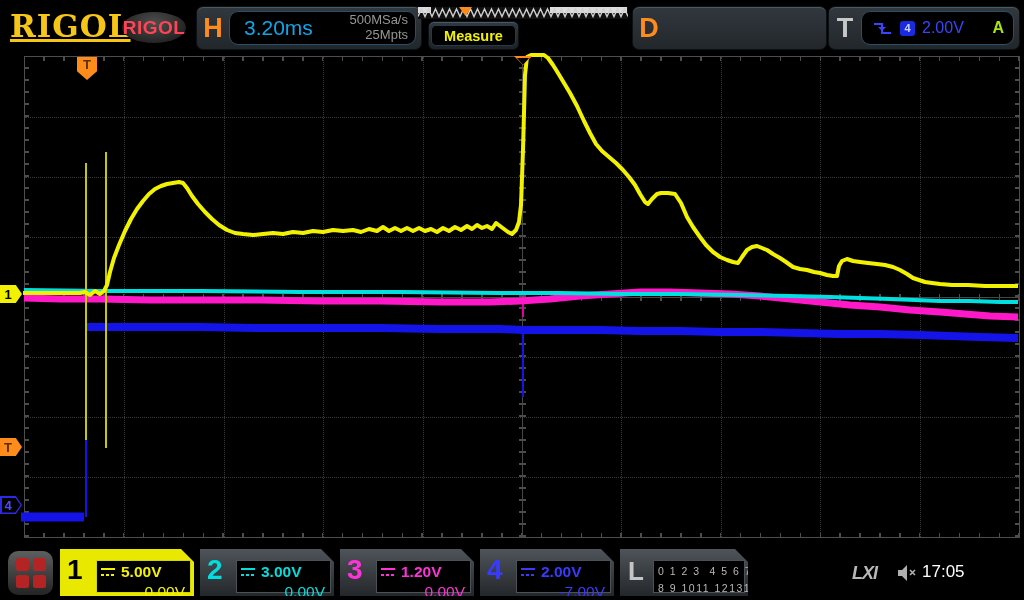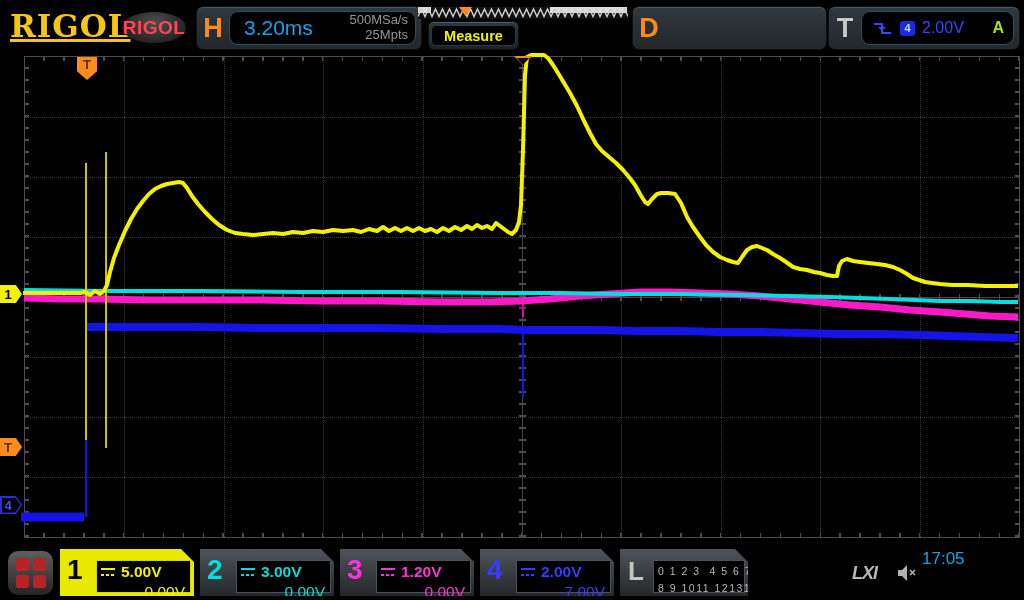--- a/index.html
+++ b/index.html
@@ -108,21 +108,21 @@
   #ch4-box{left:480px;} #ch4-box .num{color:#3a3aff;} #ch4-box .ch-inner{color:#3a3aff;}
   #logic-box{position:absolute;left:620px;top:549px;width:128px;height:47px;
     clip-path:polygon(0 0,calc(100% - 13px) 0,100% 13px,100% 100%,0 100%);
     background:linear-gradient(#4e545a,#24272a);}
   #logic-box .num{position:absolute;left:8px;top:7px;font-size:26px;font-weight:bold;color:#c4c4c4;}
   #logic-box .ch-inner{left:33px;padding:2px 4px;color:#b8b8b8;}
   #logic-box .lrow{font-size:10.5px;letter-spacing:1.5px;line-height:1.6;text-align:center;white-space:pre;}
   #lxi-label{position:absolute;left:852px;top:563px;font-size:18px;font-weight:bold;
     font-style:italic;color:#b8b8b8;letter-spacing:-1px;}
   #speaker-icon{position:absolute;left:896px;top:564px;}
-  #clock{position:absolute;left:922px;top:549px;font-size:17px;color:#0ea5e9;}
+  #clock{position:absolute;left:922px;top:562px;font-size:17px;color:#ffffff;}
 </style>
 </head>
 <body>
 
 <div id="screen">
 
   <div class="brand">RIGOL</div>
   <div class="stop-badge">RIGOL</div>
 
   <div class="panel" id="h-panel">

